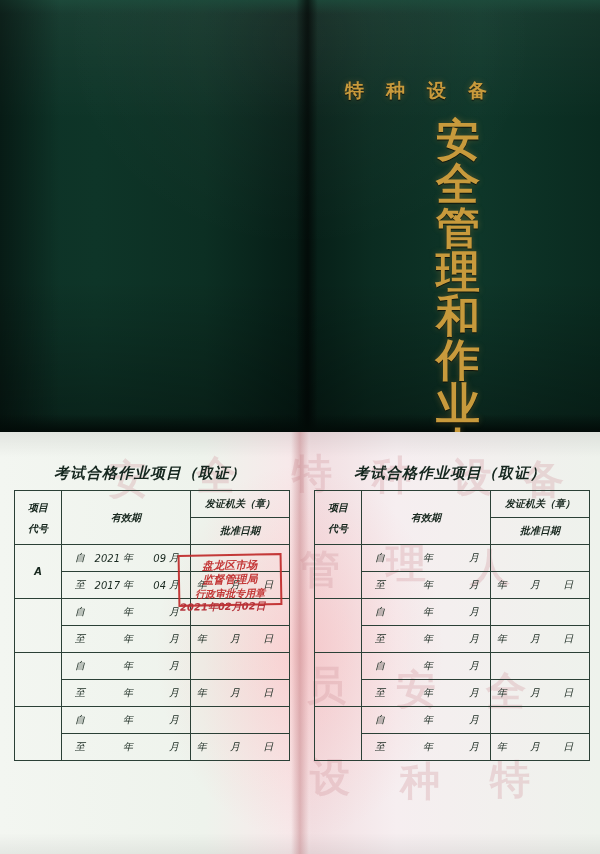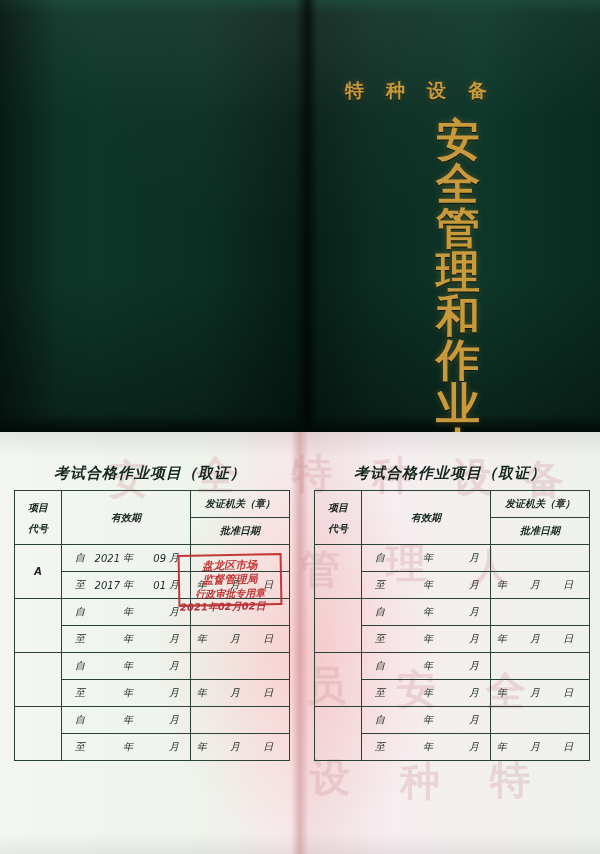--- a/index.html
+++ b/index.html
@@ -217,21 +217,21 @@
             </div>
           </td>
           <td class="org" rowspan="1"></td>
         </tr>
         <tr>
           <td class="valid">
             <div class="date-row">
               <span class="pre">至</span>
               <span class="num">2017</span>
               <span class="u">年</span>
-              <span class="num">01</span>
+              <span class="num">04</span>
               <span class="u">月</span>
             </div>
           </td>
           <td class="org ymd">年 月 日</td>
         </tr>
 
         <tr>
           <td class="code codecell" rowspan="2"></td>
           <td class="valid">
             <div class="date-row">

